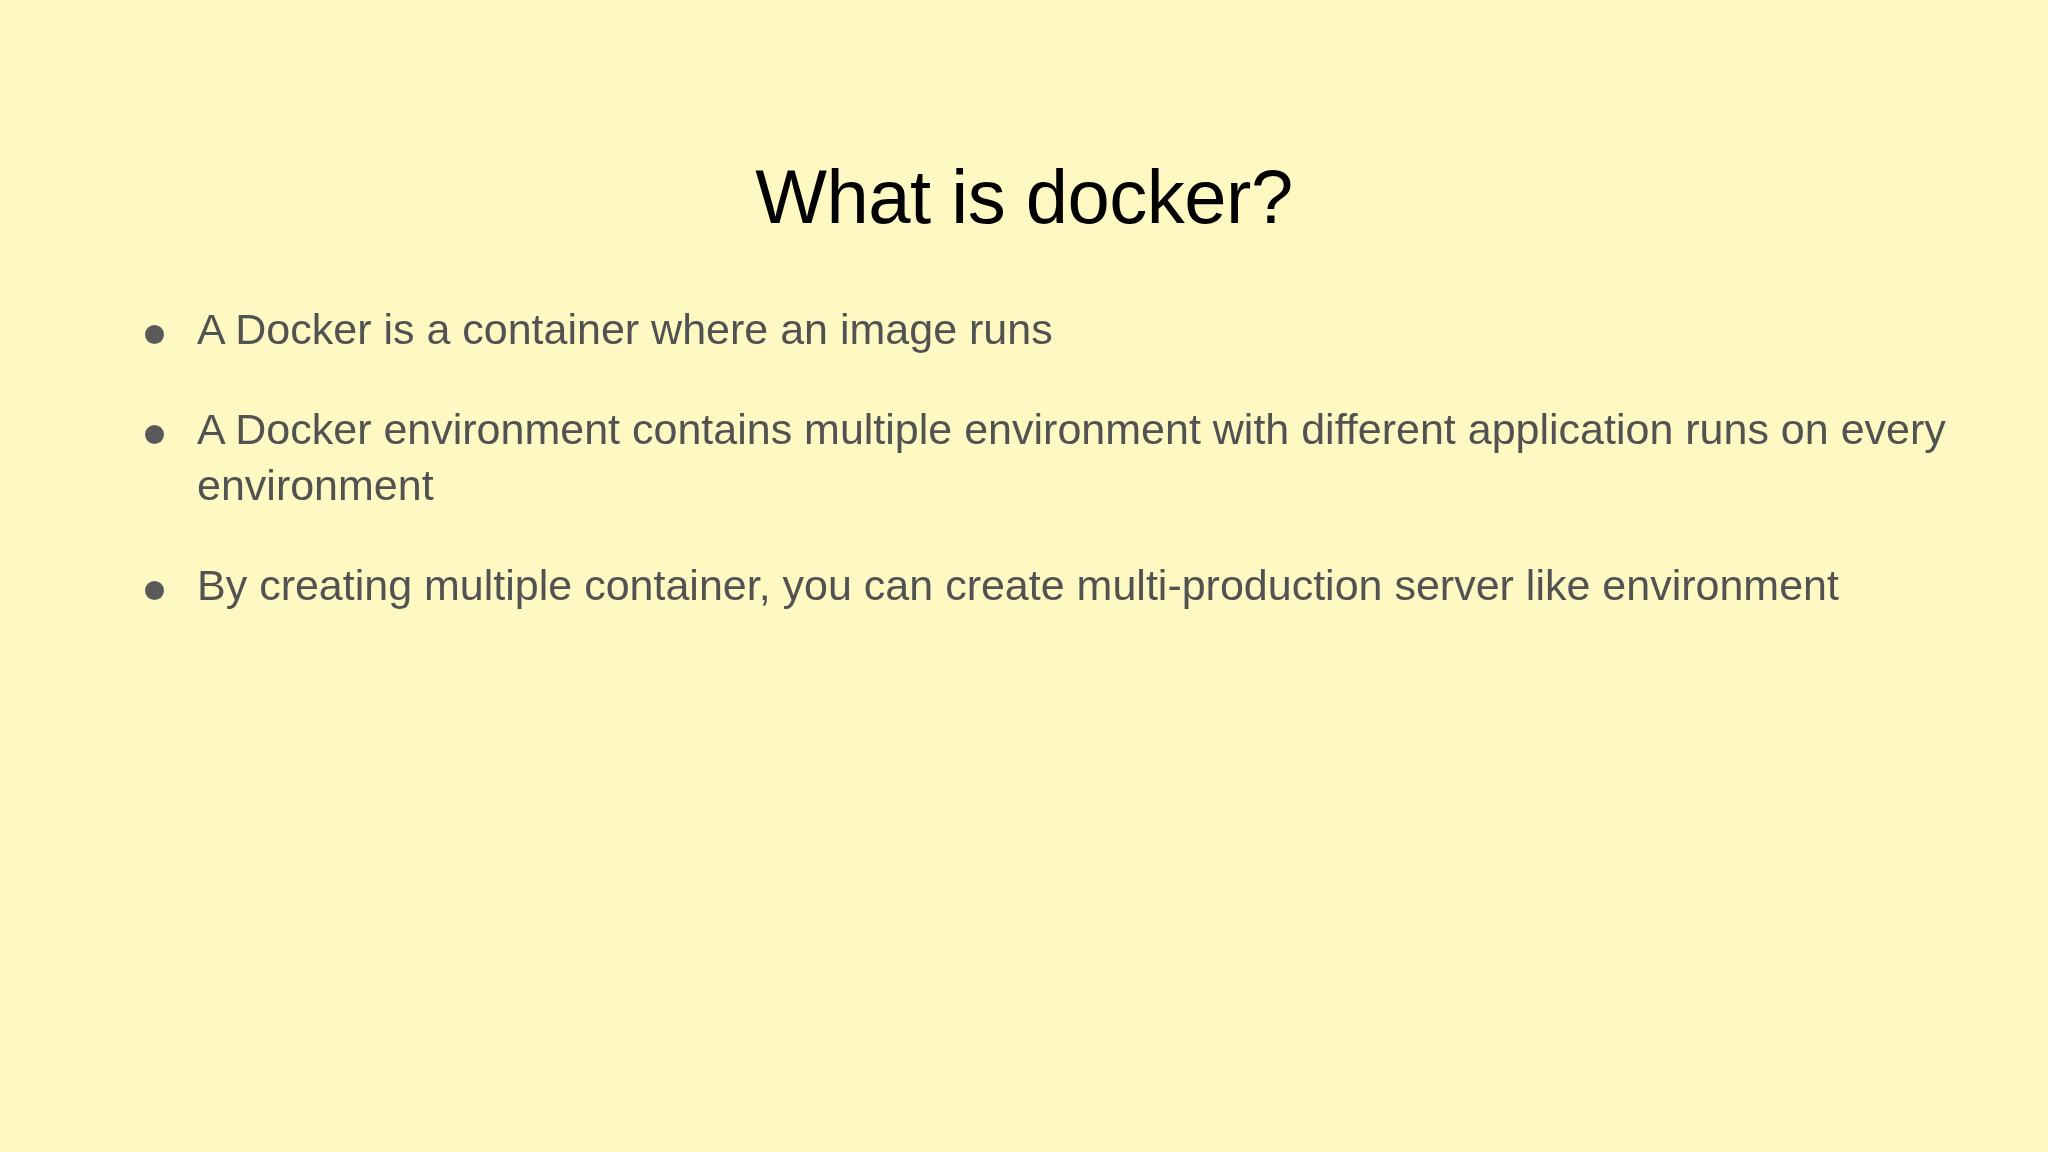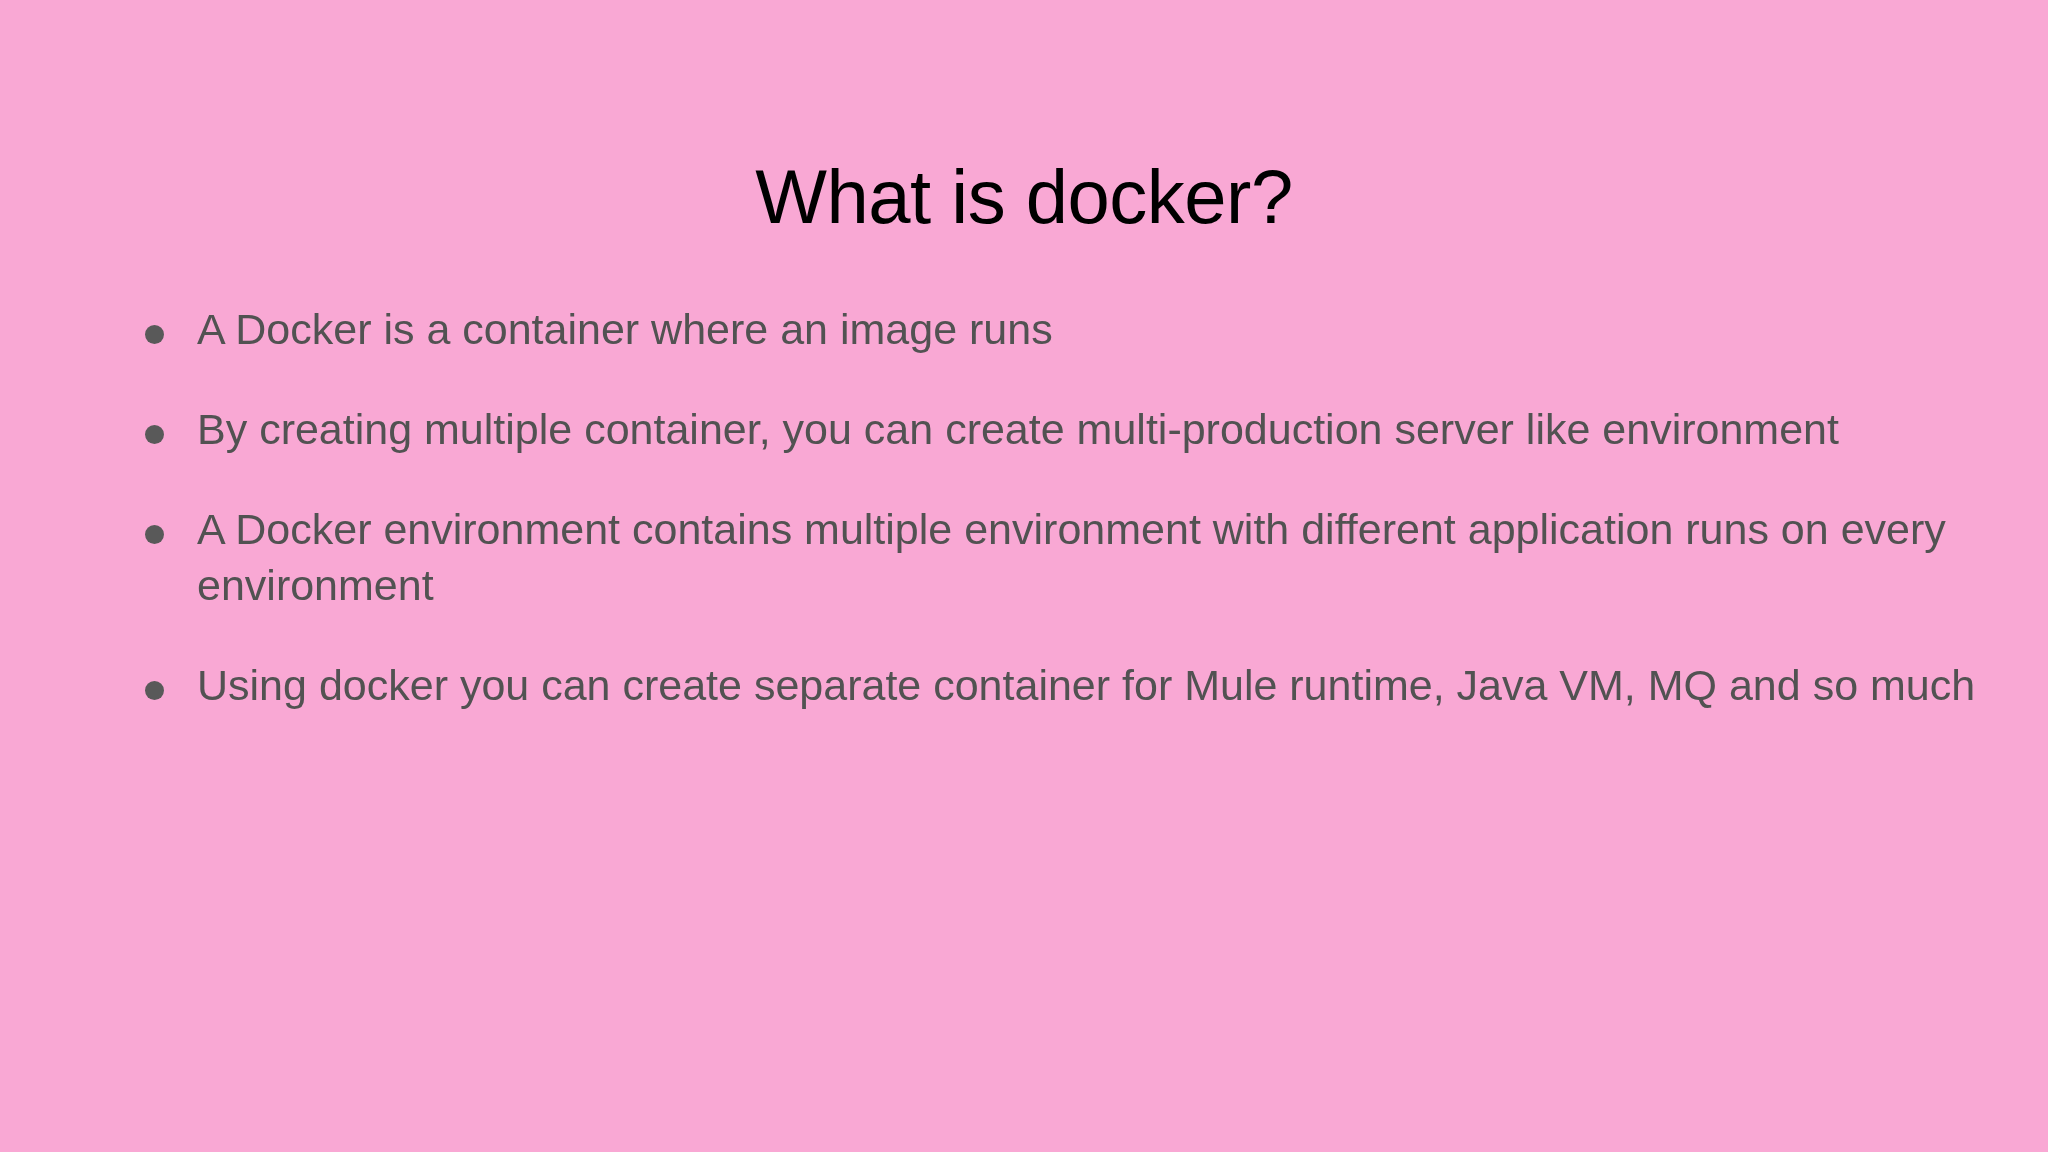--- a/index.html
+++ b/index.html
@@ -12,21 +12,21 @@
     height: 1152px;
     overflow: hidden;
     font-family: "Liberation Sans", sans-serif;
     -webkit-font-smoothing: antialiased;
   }
 
   .slide {
     position: relative;
     width: 2048px;
     height: 1152px;
-    background: #f9a8d4;
+    background: #fef9c3;
     box-sizing: border-box;
     padding-left: 16px;
   }
 
   .slide-title {
     position: absolute;
     left: 0;
     top: 108px;
     width: 2048px;
     text-align: center;
@@ -85,28 +85,24 @@
 
   <ul class="bullet-list" style="list-style:none;margin:0;padding:0;">
 
     <li class="bullet-item">
       <span class="bullet-marker"></span>
       <span class="bullet-text">A Docker is a container where an image runs</span>
     </li>
 
     <li class="bullet-item">
       <span class="bullet-marker"></span>
-      <span class="bullet-text">By creating multiple container, you can create multi-production server like environment</span>
-    </li>
-
-    <li class="bullet-item">
-      <span class="bullet-marker"></span>
       <span class="bullet-text">A Docker environment contains multiple environment with different application runs on every environment</span>
     </li>
 
     <li class="bullet-item">
       <span class="bullet-marker"></span>
-      <span class="bullet-text">Using docker you can create separate container for Mule runtime, Java VM, MQ and so much</span>
+      <span class="bullet-text">By creating multiple container, you can create multi-production server like environment</span>
     </li>
+
 
   </ul>
 
 </div>
 
 </body></html>

